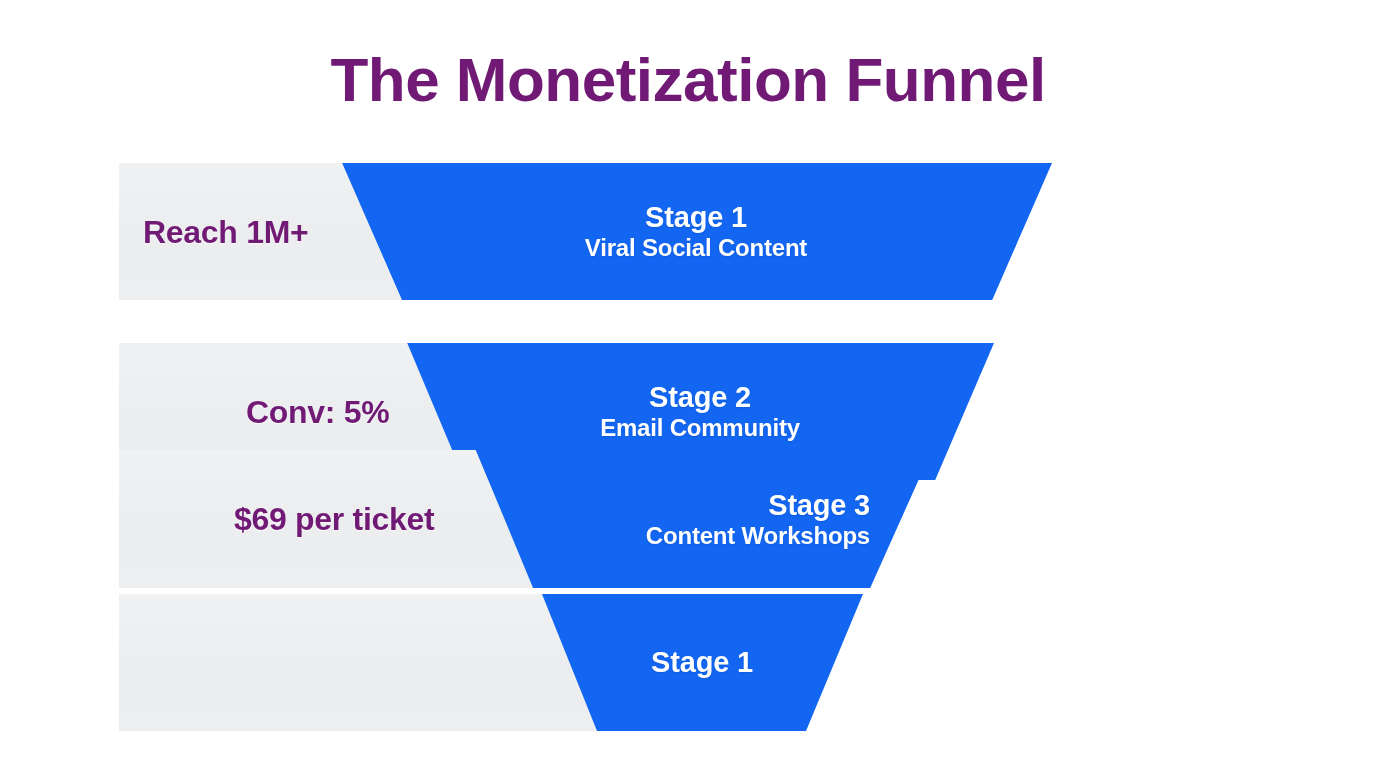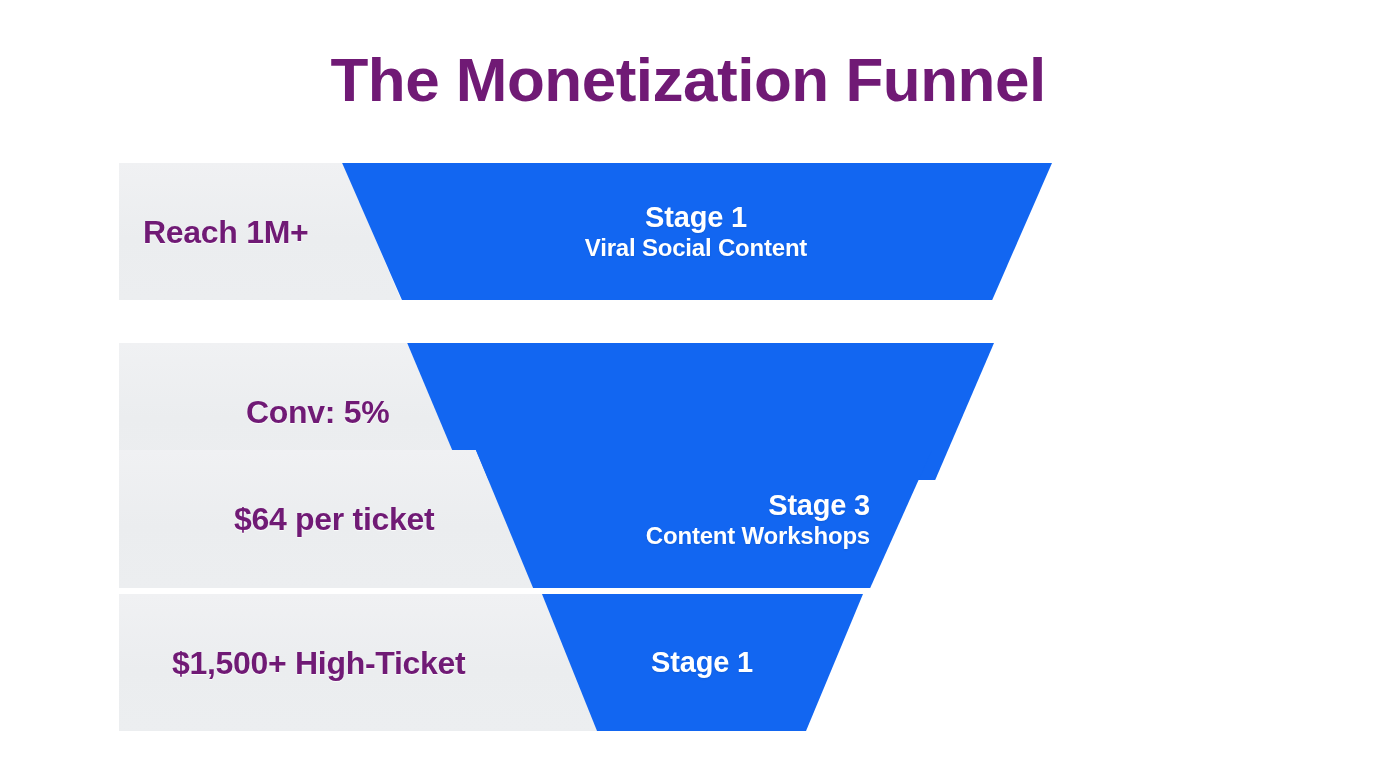--- a/index.html
+++ b/index.html
@@ -139,39 +139,42 @@
       </div>
     </div>
 
     <div class="row" style="top:307px; height:137px;margin-top:36px;">
       <div class="metric-panel" style="width:350px; clip-path: polygon(0 0, 100% 0, 82.3% 0, 99.2% 100%, 0 100%);">
       </div>
       <div class="metric-label" style="left:246px;">Conv: 5%</div>
 
       <div class="stage-shape" style="left:406px; width:588px; clip-path: polygon(0.2% 0, 100% 0, 90.0% 100%, 10.0% 100%);">
       </div>
+      <div class="stage-text" style="left:465px; width:470px;">
+        <div class="stage-name">Stage 2</div>
+        <div class="stage-desc nowrap">Email Community</div>
+      </div>
     </div>
 
     <div class="row" style="top:450px; height:138px;">
       <div class="metric-panel" style="width:418px; clip-path: polygon(0 0, 100% 0, 85.4% 0, 99.3% 100%, 0 100%);">
       </div>
-      <div class="metric-label" style="left:234px;">$64 per ticket</div>
+      <div class="metric-label" style="left:234px;">$69 per ticket</div>
 
       <div class="stage-shape" style="left:474px; width:458px; clip-path: polygon(0.4% 0, 100% 0, 86.5% 100%, 12.9% 100%);">
       </div>
       <div class="stage-text" style="left:533px; width:337px;align-items:flex-end;">
         <div class="stage-name">Stage 3</div>
         <div class="stage-desc nowrap">Content Workshops</div>
       </div>
     </div>
 
     <div class="row" style="top:594px; height:137px;">
       <div class="metric-panel" style="width:484px; clip-path: polygon(0 0, 100% 0, 87.4% 0, 99.0% 100%, 0 100%);">
       </div>
-      <div class="metric-label" style="left:172px;">$1,500+ High-Ticket</div>
 
       <div class="stage-shape" style="left:541px; width:322px; clip-path: polygon(0.3% 0, 100% 0, 82.3% 100%, 17.4% 100%);">
       </div>
       <div class="stage-text" style="left:597px; width:210px;">
         <div class="stage-name">Stage 1</div>
       </div>
     </div>
 
   </div>
 </div>

